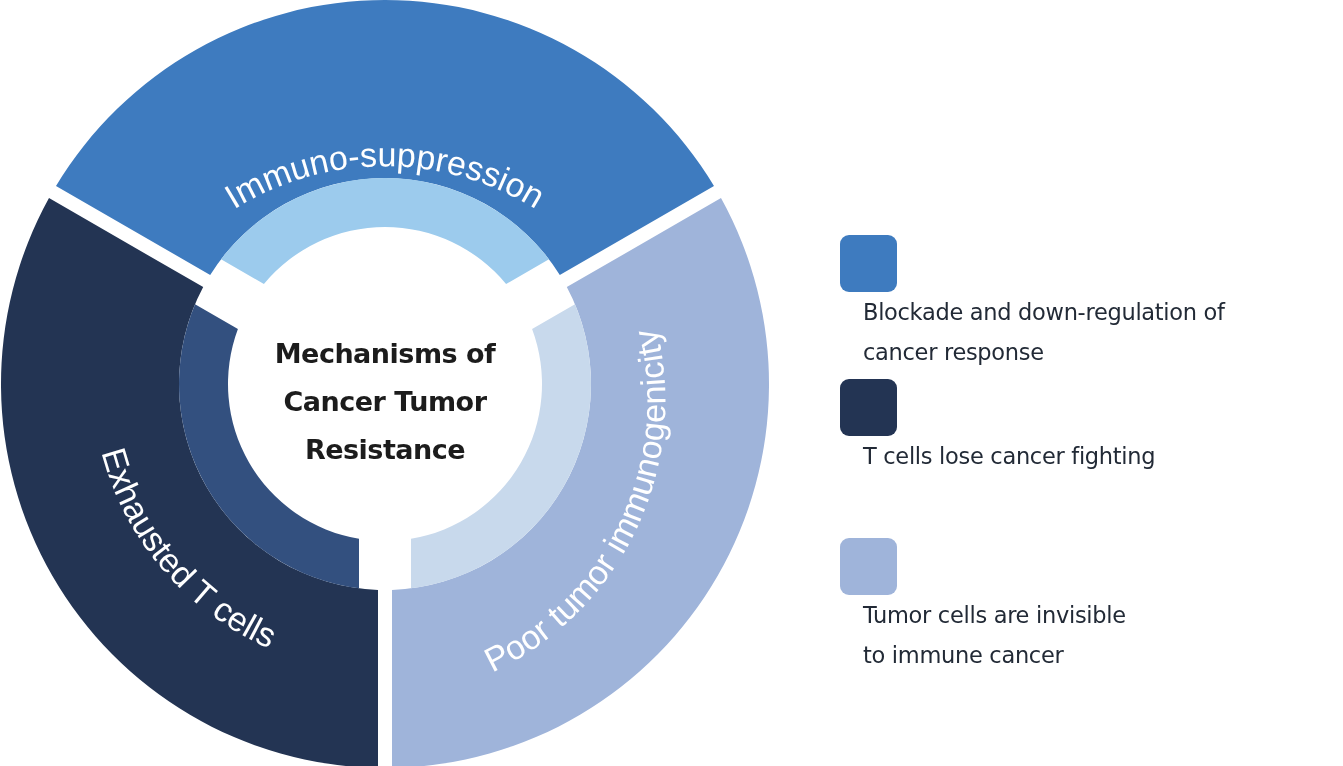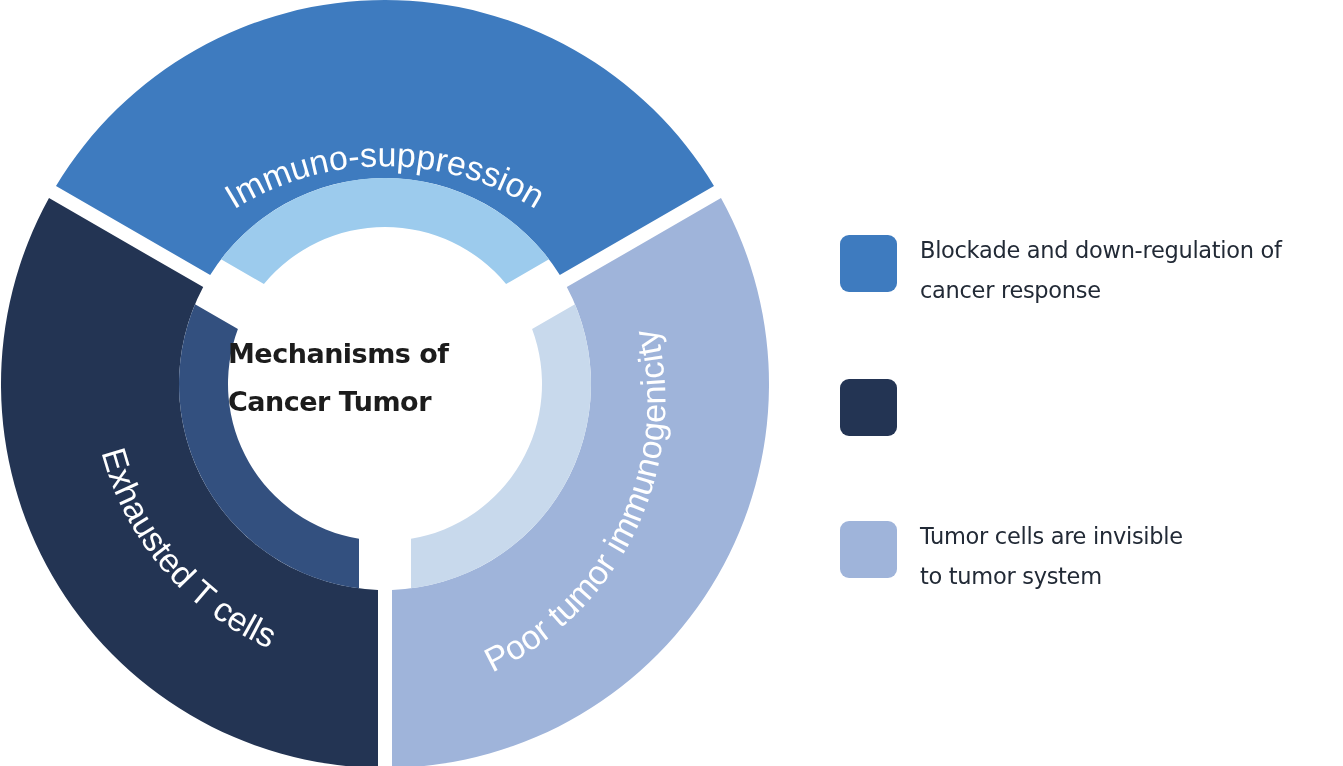--- a/index.html
+++ b/index.html
@@ -1,23 +1,23 @@
 <!DOCTYPE html>
 <html><head>
 <meta charset="utf-8">
 <style>
   html, body { margin: 0; padding: 0; background: #ffffff; }
   body { width: 1343px; height: 766px; position: relative; overflow: hidden; font-family: "Liberation Sans", sans-serif; }
   #diagram { position: absolute; left: 0; top: 0; width: 780px; height: 766px; }
   .seg-label { font-family: "Liberation Sans", sans-serif; font-size: 34px; fill: #ffffff; }
-  .center-title { position: absolute; left: 228px; top: 330px; width: 314px; text-align: left;
+  .center-title { position: absolute; left: 228px; top: 330px; width: 314px; text-align: center;
     font-family: "DejaVu Sans", sans-serif; font-weight: bold; font-size: 27px; line-height: 48px; color: #1c1c1c; letter-spacing: -0.5px; }
   .center-title span { display: block; }
   .legend { position: absolute; left: 840px; top: 230px; width: 503px; }
-  .legend-item { position: absolute; left: 0; display: flex; align-items: flex-start; }
+  .legend-item { position: absolute; left: 0; display: flex; align-items: flex-start; flex-direction: column; }
   .swatch { width: 57px; height: 57px; border-radius: 9px; margin-top: 5px; flex: none; }
   .legend-text { margin-left: 23px; font-family: "DejaVu Sans", sans-serif; font-size: 22.5px; line-height: 40px; color: #222a36; letter-spacing: -0.3px; }
   .legend-text span { display: block; white-space: nowrap; }
 </style>
 </head>
 <body>
 
 <svg id="diagram" viewBox="0 0 780 766" xmlns="http://www.w3.org/2000/svg">
   <defs>
     <path id="arc-top" d="M 150 290 A 285 285 0 0 1 620 290" fill="none"></path>
@@ -39,35 +39,37 @@
     <textPath href="#arc-right" startOffset="50%" text-anchor="middle">Poor tumor immunogenicity</textPath>
   </text>
   <text class="seg-label">
     <textPath href="#arc-left" startOffset="50%" text-anchor="middle">Exhausted T cells</textPath>
   </text>
 </svg>
 
 <div class="center-title">
   <span>Mechanisms of</span>
   <span>Cancer Tumor</span>
+  <span>Resistance</span>
 </div>
 
 <div class="legend">
   <div class="legend-item" style="top:0px;">
     <div class="swatch" style="background: rgb(62, 123, 191);"></div>
     <div class="legend-text">
       <span>Blockade and down-regulation of</span>
       <span>cancer response</span>
     </div>
   </div>
   <div class="legend-item" style="top:144px;">
     <div class="swatch" style="background: rgb(35, 52, 83);"></div>
     <div class="legend-text">
+      <span>T cells lose cancer fighting</span>
     </div>
   </div>
-  <div class="legend-item" style="top:286px;">
+  <div class="legend-item" style="top:303px;">
     <div class="swatch" style="background: rgb(159, 180, 218);"></div>
     <div class="legend-text">
       <span>Tumor cells are invisible</span>
-      <span>to tumor system</span>
+      <span>to immune cancer</span>
     </div>
   </div>
 </div>
 
 </body></html>

